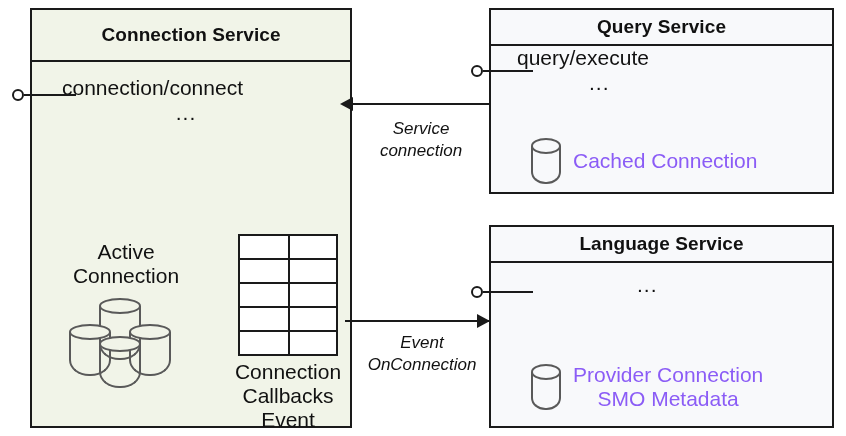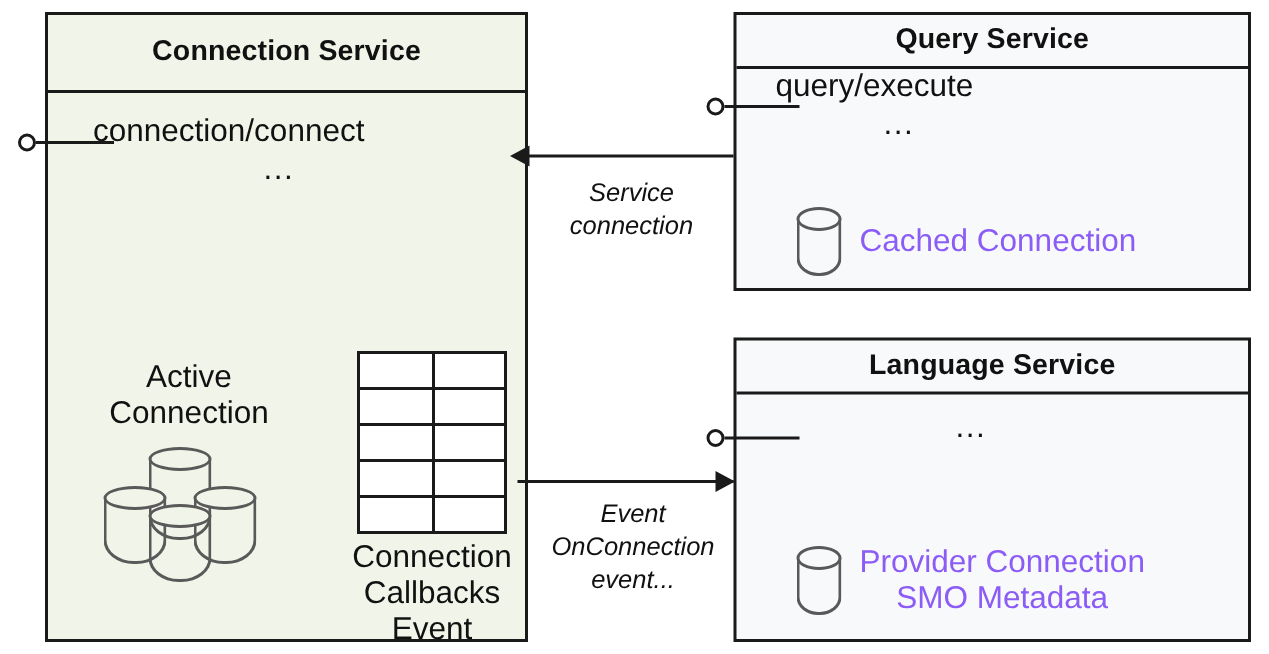--- a/index.html
+++ b/index.html
@@ -409,16 +409,15 @@
   <div class="arrow-label" id="label-requests">
     <div>Service</div>
     <div>connection</div>
   </div>
 
   <div class="arrow-line" id="arrow-sent-line"></div>
   <div class="arrow-head right" id="arrow-sent-head"></div>
   <div class="arrow-label" id="label-sent">
     <div>Event</div>
     <div>OnConnection</div>
-    <div>event...</div>
   </div>
 
 </div>
 
 </body></html>

